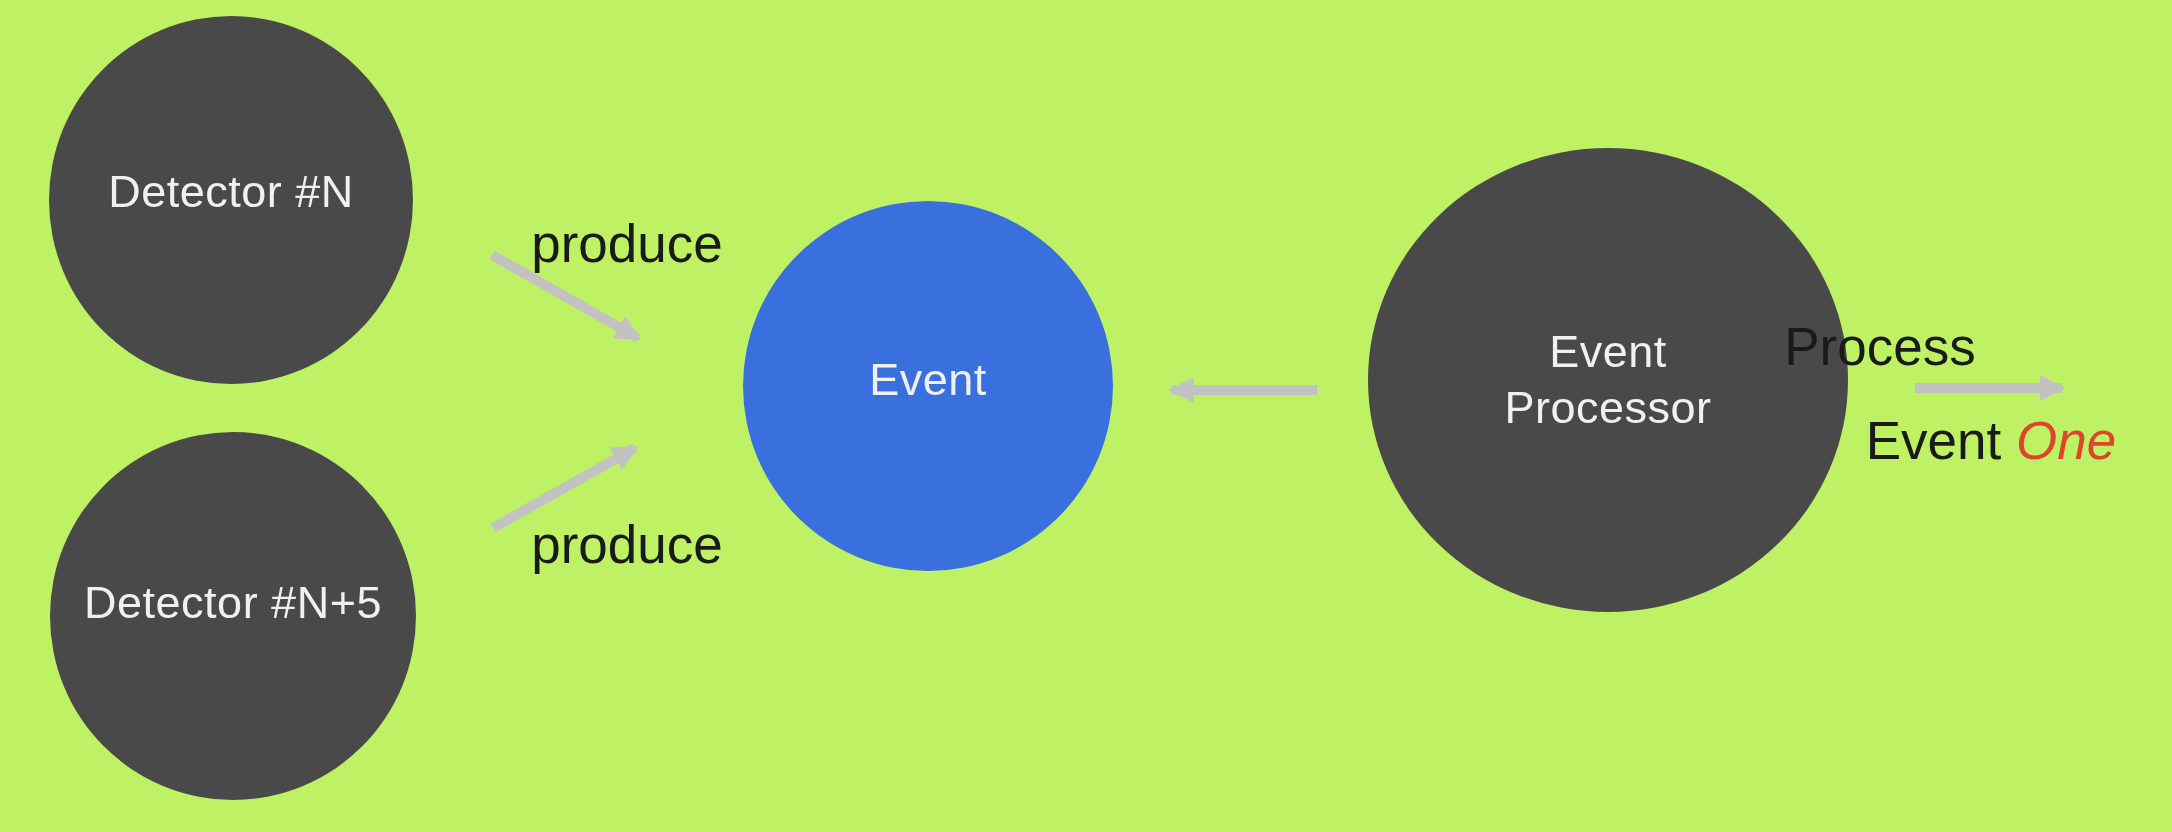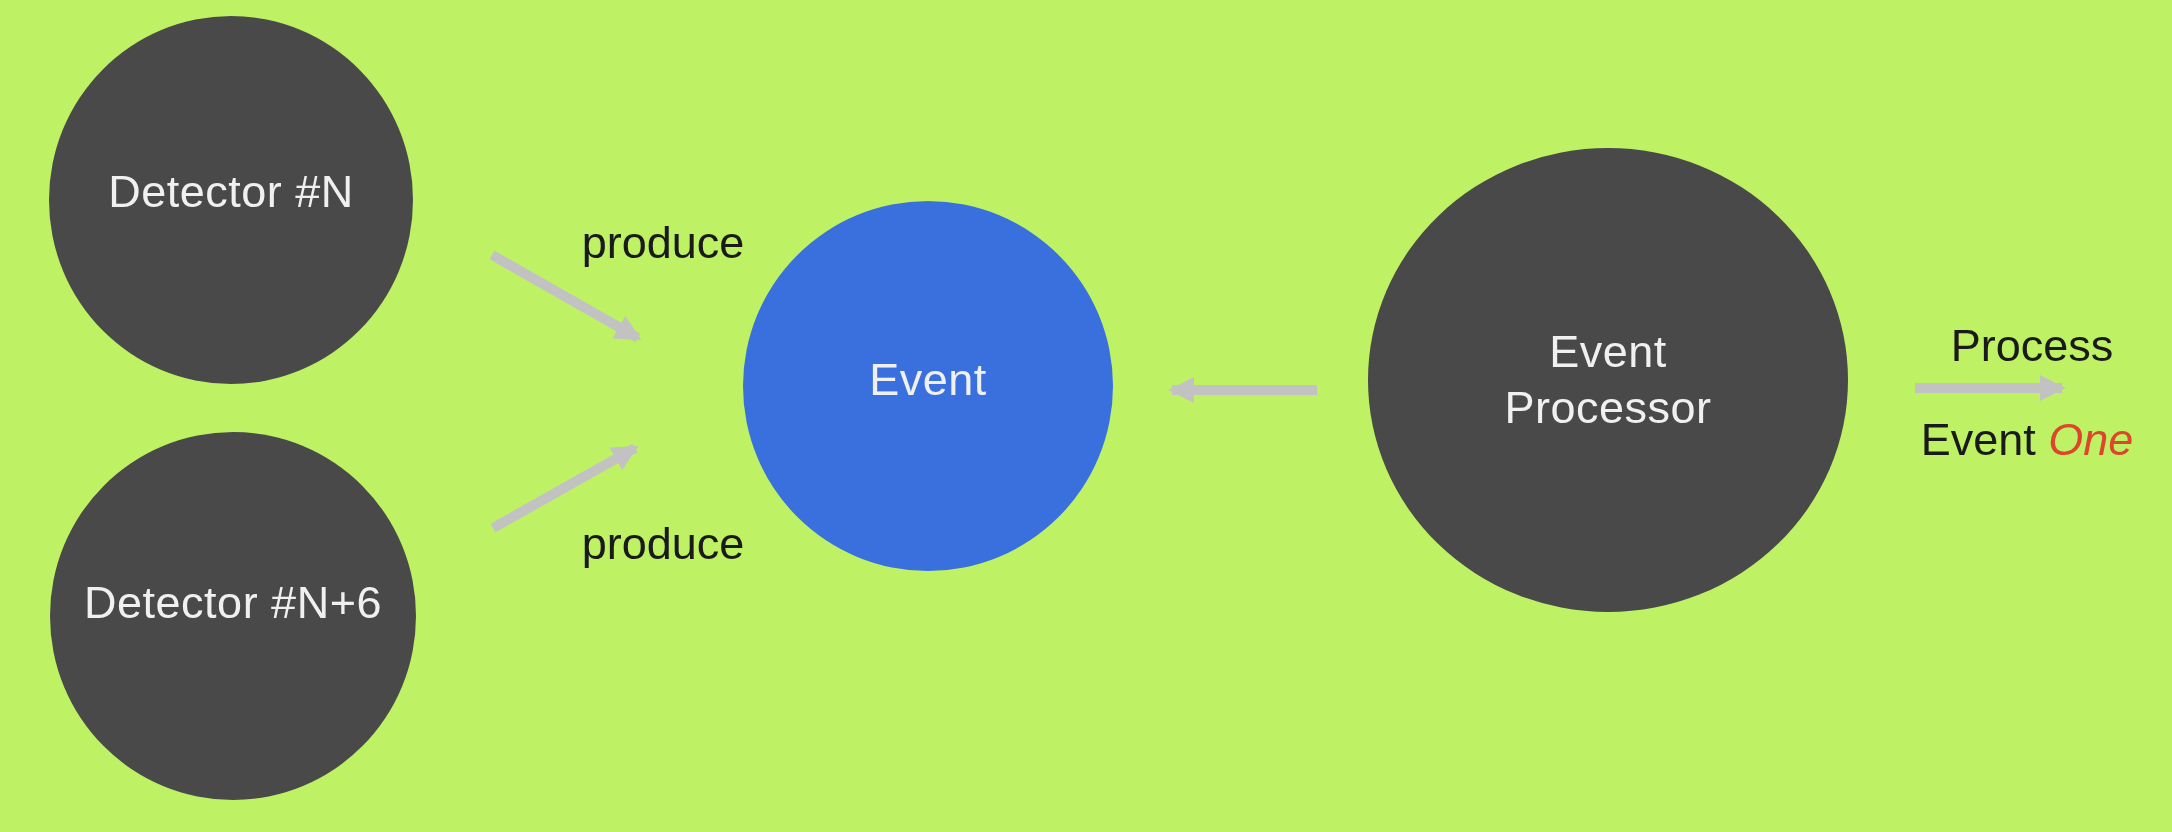--- a/index.html
+++ b/index.html
@@ -27,28 +27,27 @@
     line-height: 1.25;
     white-space: nowrap;
   }
   .node-detector-n      { left: 49px;   top: 16px;  width: 364px; height: 368px; padding-bottom: 16px; box-sizing: border-box; }
   .node-detector-n1     { left: 50px;   top: 432px; width: 366px; height: 368px; padding-bottom: 26px; box-sizing: border-box; }
   .node-event           { left: 743px;  top: 201px; width: 370px; height: 370px; padding-bottom: 12px; box-sizing: border-box; }
   .node-event-processor { left: 1368px; top: 148px; width: 480px; height: 464px; }
   .edge-label {
     position: absolute;
     transform: translate(-50%, -50%);
-    font-size: 45px;
+    font-size: 53px;
     white-space: nowrap;
-    margin-left: 36px;
   }
   .lbl-produce-top    { left: 627px;  top: 243px; }
   .lbl-produce-bottom { left: 627px;  top: 544px; }
   .lbl-consume        { left: 1240px; top: 338px; }
-  .lbl-process        { left: 1996px; top: 346px; }
+  .lbl-process        { left: 1880px; top: 346px; }
   .lbl-only-one       { left: 1991px; top: 440px; }
   .arrow-layer {
     position: absolute;
     left: 0; top: 0;
     width: 2172px;
     height: 832px;
     pointer-events: none;
   }
 </style>
 </head>
@@ -66,21 +65,21 @@
     <line x1="493" y1="528" x2="635" y2="448" stroke-width="10" marker-end="url(#ah)" stroke="#c2c2c2"></line>
     <line x1="1317" y1="390" x2="1172" y2="390" stroke-width="10" marker-end="url(#ah)" stroke="#c2c2c2"></line>
     <line x1="1915" y1="388" x2="2062" y2="388" stroke-width="10" marker-end="url(#ah)" stroke="#c2c2c2"></line>
   </svg>
 
   <div class="node node-detector-n" style="background: rgb(73, 73, 73); color: rgb(240, 240, 240);">
     <div>Detector #N</div>
   </div>
 
   <div class="node node-detector-n1" style="background: rgb(73, 73, 73); color: rgb(240, 240, 240);">
-    <div>Detector #N+6</div>
+    <div>Detector #N+5</div>
   </div>
 
   <div class="node node-event" style="background: rgb(58, 112, 221); color: rgb(240, 240, 240);">
     <div>Event</div>
   </div>
 
   <div class="node node-event-processor" style="background: rgb(73, 73, 73); color: rgb(240, 240, 240);">
     <div>Event</div>
     <div>Processor</div>
   </div>

